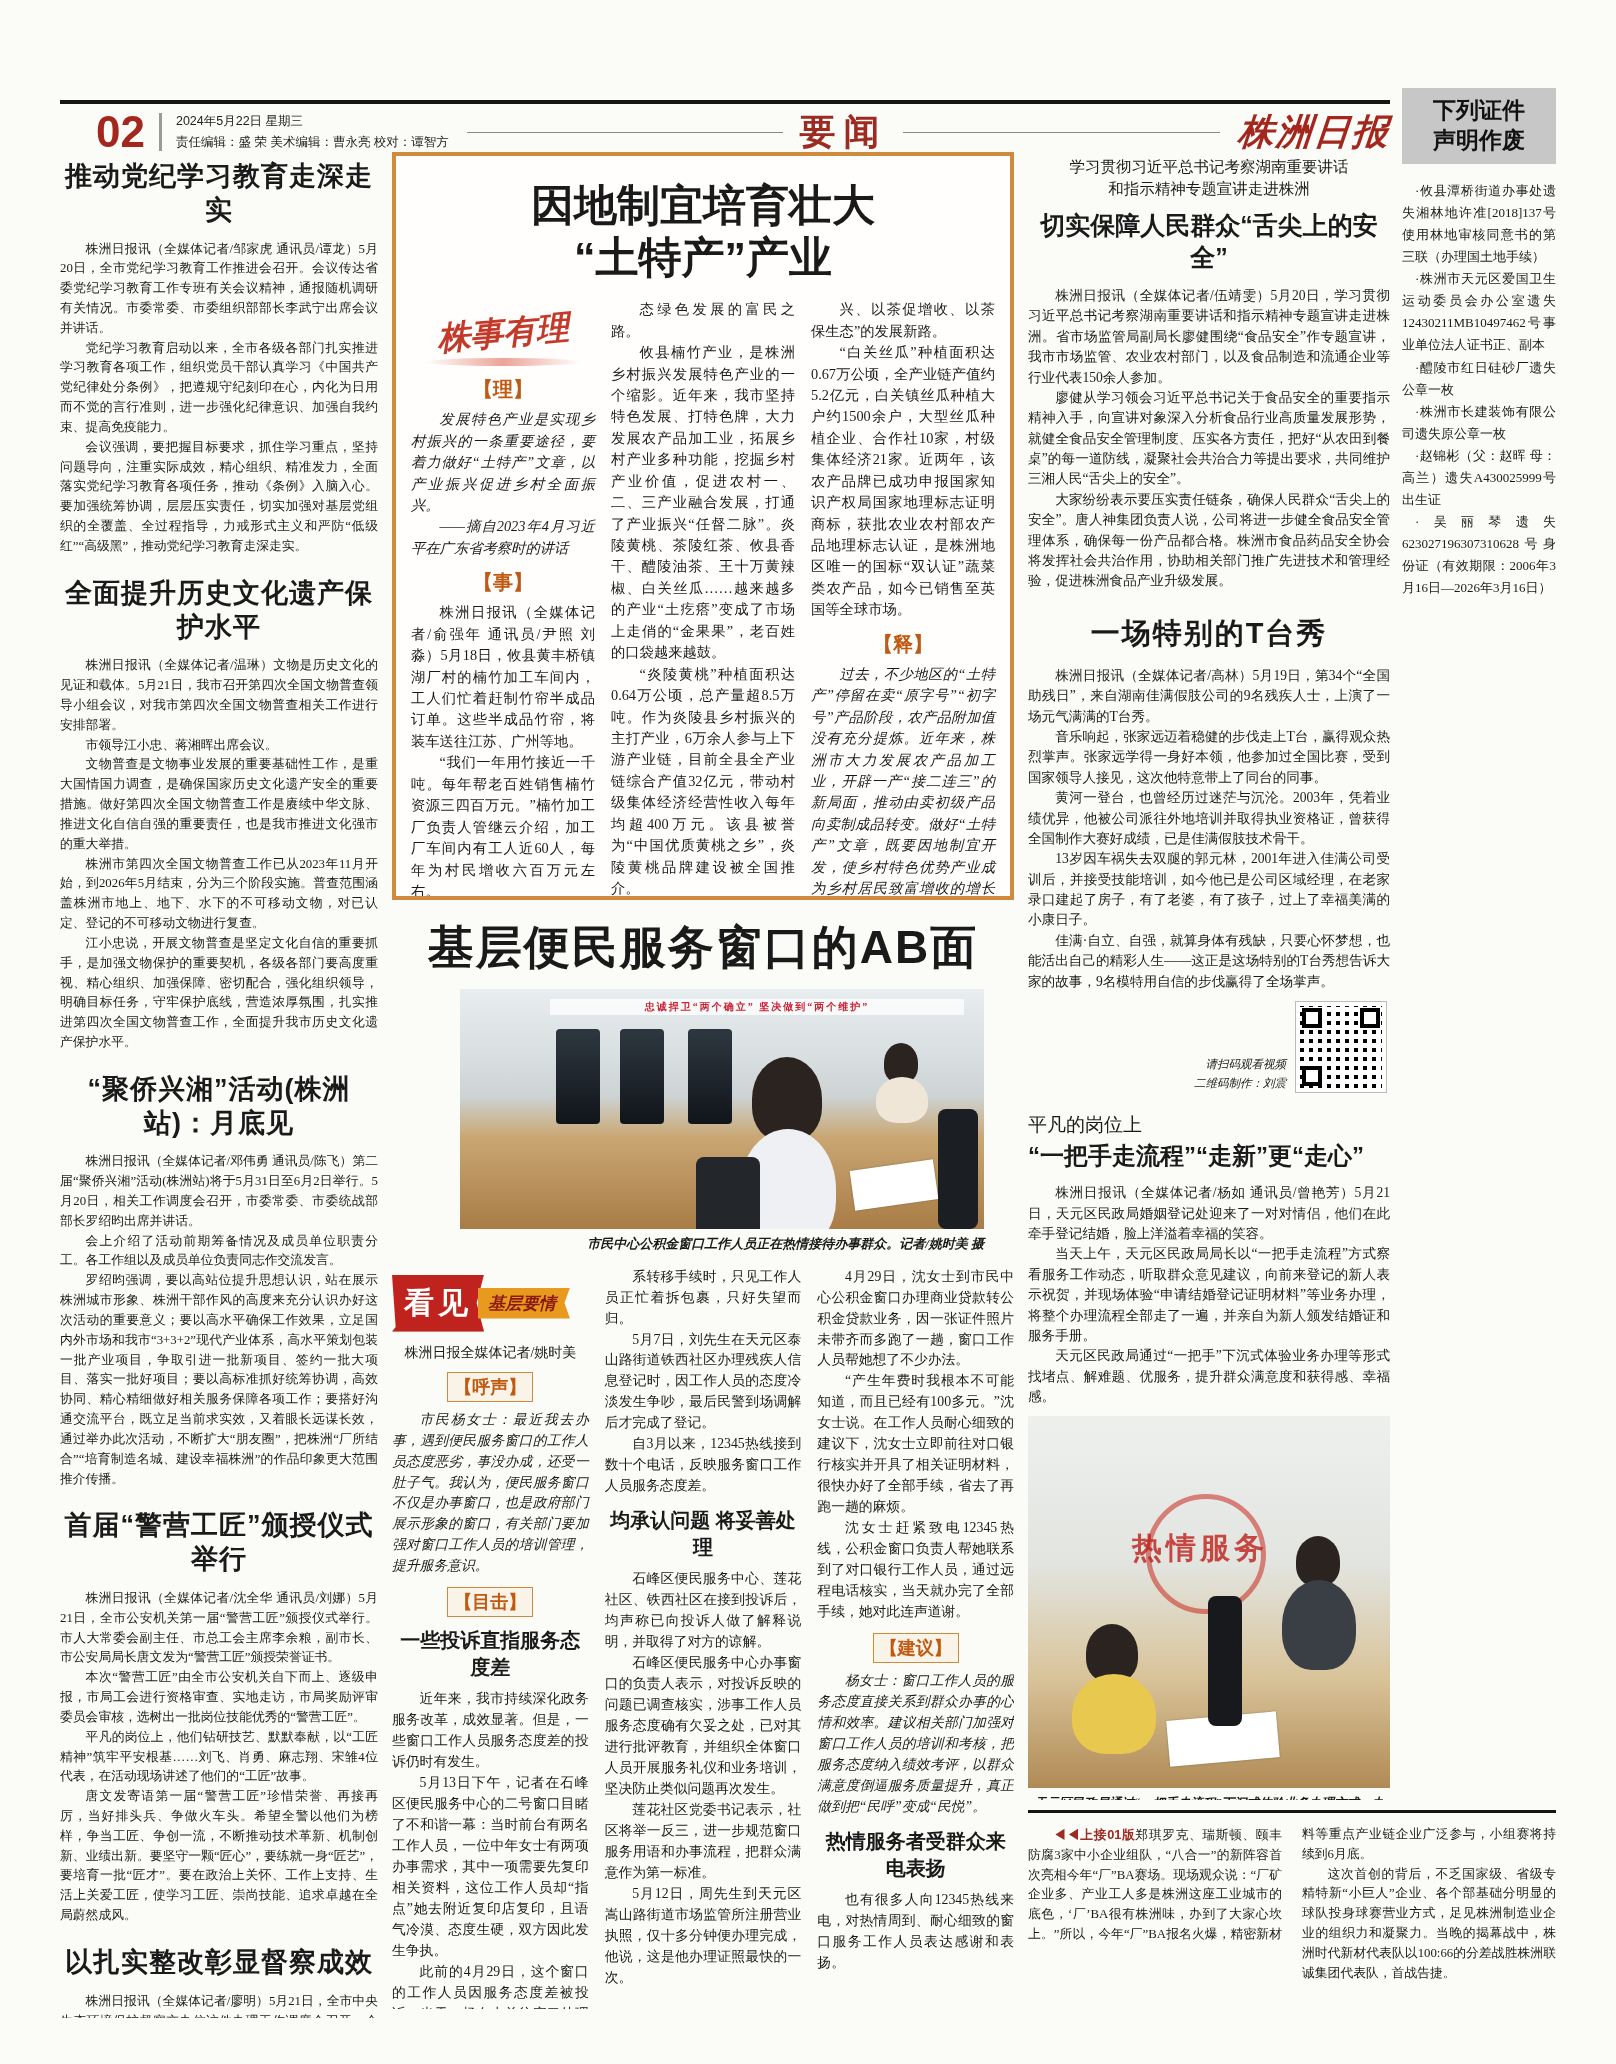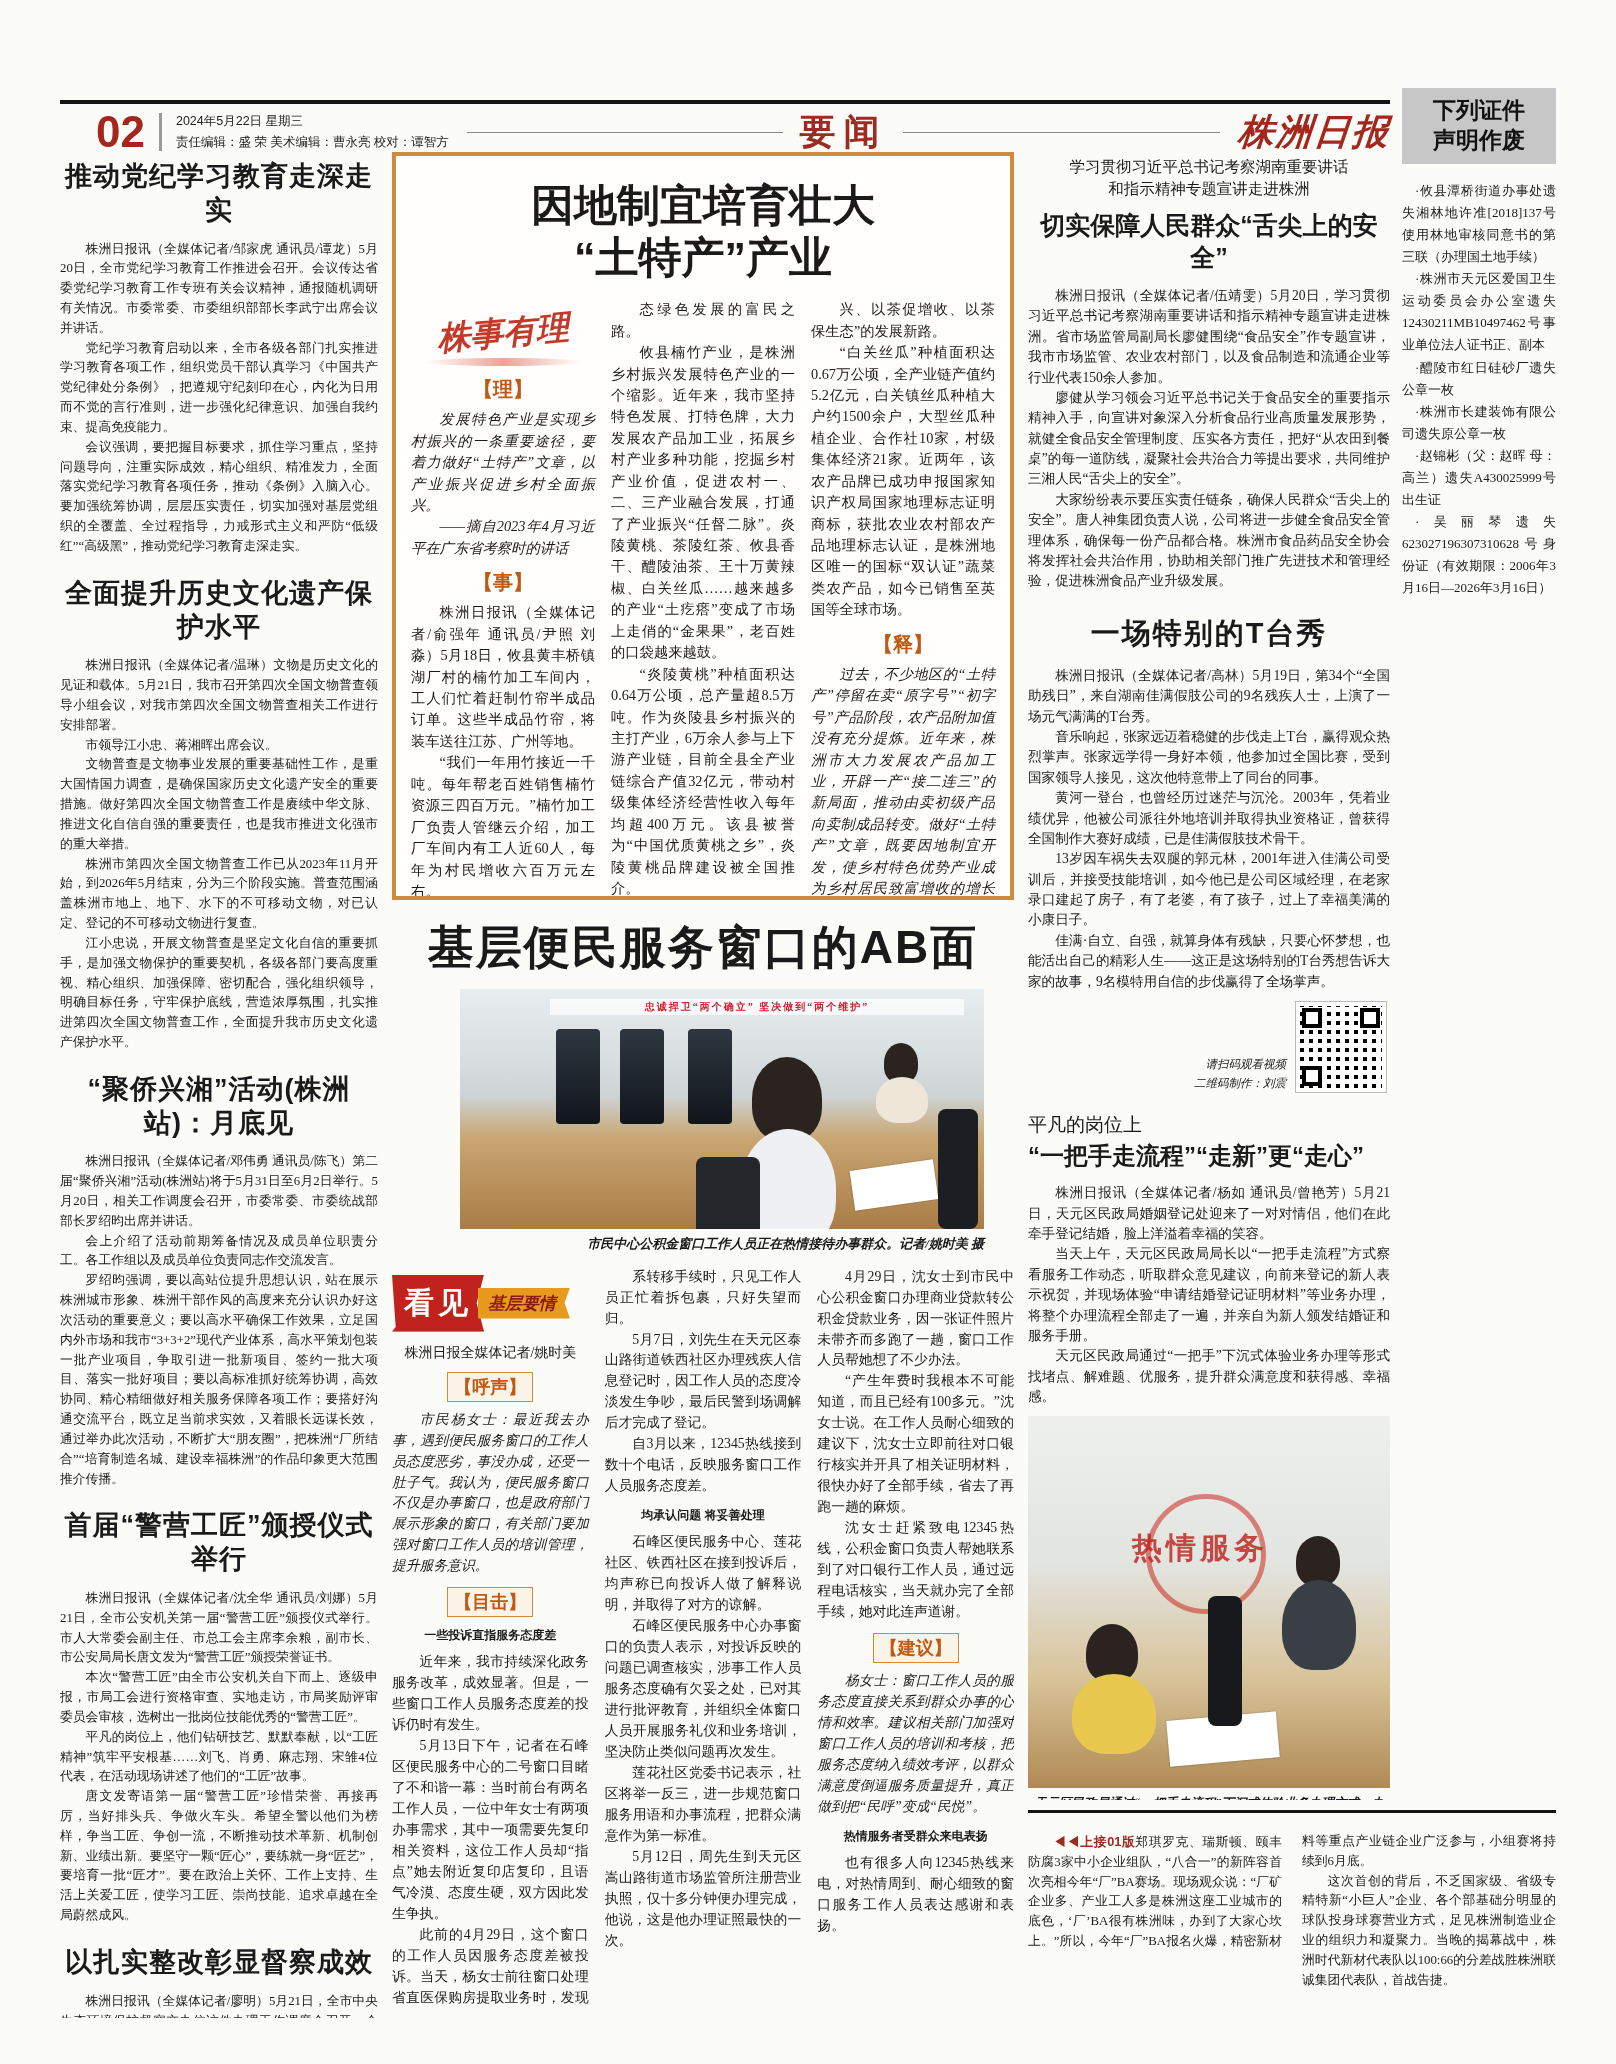--- a/index.html
+++ b/index.html
@@ -58,41 +58,41 @@
   .deskpaper { position:absolute; background:#fff; box-shadow:0 0 2px rgba(0,0,0,.3); }
   .photo-caption { margin:6px 0 0 68px; width:524px; font-size:13px; font-weight:bold; font-style:italic; text-align:right; }
   .ab-cols { display:flex; gap:16px; margin-top:14px; height:742px; overflow:hidden; }
   .abcol { flex:1; }
   .abcol p.para { font-size:13.8px; line-height:1.52; }
   .kanjian { display:flex; align-items:center; margin:8px 0 12px; }
   .kj-flag { background:#c0231d; color:#fff; font-family:"Liberation Sans",sans-serif; font-weight:bold; font-size:30px; padding:8px 12px; letter-spacing:4px; clip-path:polygon(0 0,100% 0,92% 50%,100% 100%,0 100%,4% 92%); box-shadow:2px 3px 3px rgba(0,0,0,.25); }
   .kj-ribbon { background:#e89a1f; color:#8b1a10; font-weight:bold; font-style:italic; font-size:17px; padding:4px 14px 4px 10px; margin-left:-6px; clip-path:polygon(0 0,100% 0,94% 50%,100% 100%,0 100%); }
   .byline { text-align:center; font-size:14px; margin:4px 0 10px; }
   .sec-marker { display:block; width:86px; margin:10px auto 8px; text-align:center; color:#c05a12; background:#faf3e8; border:1px solid #d08a3e; font-family:"Liberation Sans",sans-serif; font-weight:bold; font-size:18px; padding:2px 0; }
-  .subhead { font-family:"Liberation Sans",sans-serif; font-weight:bold; font-size:12px; text-align:center; margin:10px 0 8px; }
+  .subhead { font-family:"Liberation Sans",sans-serif; font-weight:bold; font-size:20px; text-align:center; margin:10px 0 8px; }
   .voice { font-style:italic; }
   
   .kicker { text-align:center; font-size:15.5px; line-height:1.45; margin-top:4px; }
   .r-title { font-family:"Liberation Sans",sans-serif; font-weight:bold; font-size:25px; line-height:1.3; text-align:center; margin:8px 0 12px; }
   .r-title2 { font-family:"Liberation Sans",sans-serif; font-weight:bold; font-size:29px; text-align:center; letter-spacing:2px; margin:22px 0 12px; }
   .kicker2 { font-size:19px; margin:20px 0 2px; }
   .r-title3 { font-family:"Liberation Sans",sans-serif; font-weight:bold; font-size:24px; line-height:1.3; margin:2px 0 12px; }
   .qr-row { display:flex; justify-content:flex-end; align-items:flex-end; gap:10px; margin:10px 4px 6px 0; }
   .qr-note { font-size:11.5px; font-style:italic; text-align:right; line-height:1.6; }
   .qr { width:90px; height:90px; position:relative; border:4px solid #fff; outline:1px solid #bbb;
         background: repeating-linear-gradient(0deg,#000 0 4px,#fff 4px 9px), repeating-linear-gradient(90deg,#000 0 4px,#fff 4px 9px); background-blend-mode:screen; }
   .finder { position:absolute; width:20px; height:20px; background:#fff; border:4px solid #000; }
   .f1{top:2px;left:2px;} .f2{top:2px;right:2px;} .f3{bottom:2px;left:2px;}
   .photo2 { width:362px; height:372px; position:relative; overflow:hidden; margin-top:8px;
             background:linear-gradient(180deg,#eef0ee 0%,#e2e4e0 40%,#d9c49a 70%,#b08a55 100%); }
   .seal { position:absolute; top:78px; left:118px; width:120px; height:120px; border:5px solid rgba(200,40,30,.55); border-radius:50%; }
   .seal-text { position:absolute; top:112px; left:104px; font-size:30px; font-weight:bold; color:rgba(190,30,25,.8); letter-spacing:4px; }
   .photo2-caption { font-size:12.5px; font-weight:bold; font-style:italic; text-align:center; margin-top:6px; line-height:1.5; }
   
-  .r4 { position:absolute; left:1028px; top:1810px; width:528px; height:202px; border-top:3px solid #151515; padding-top:19px; column-count:2; column-gap:20px; overflow:hidden; }
+  .r4 { position:absolute; left:1028px; top:1810px; width:528px; height:202px; border-top:3px solid #151515; padding-top:12px; column-count:2; column-gap:20px; overflow:hidden; }
   .r4 .cont-mark { color:#9c2b21; font-weight:bold; font-family:"Liberation Sans",sans-serif; }
   .r4 p.para { font-size:12.8px; }
 </style>
 </head>
 <body>
 
 <div class="top-rule"></div>
 <div class="header">
   <div class="pagenum">02</div>
   <div class="vdiv"></div>

